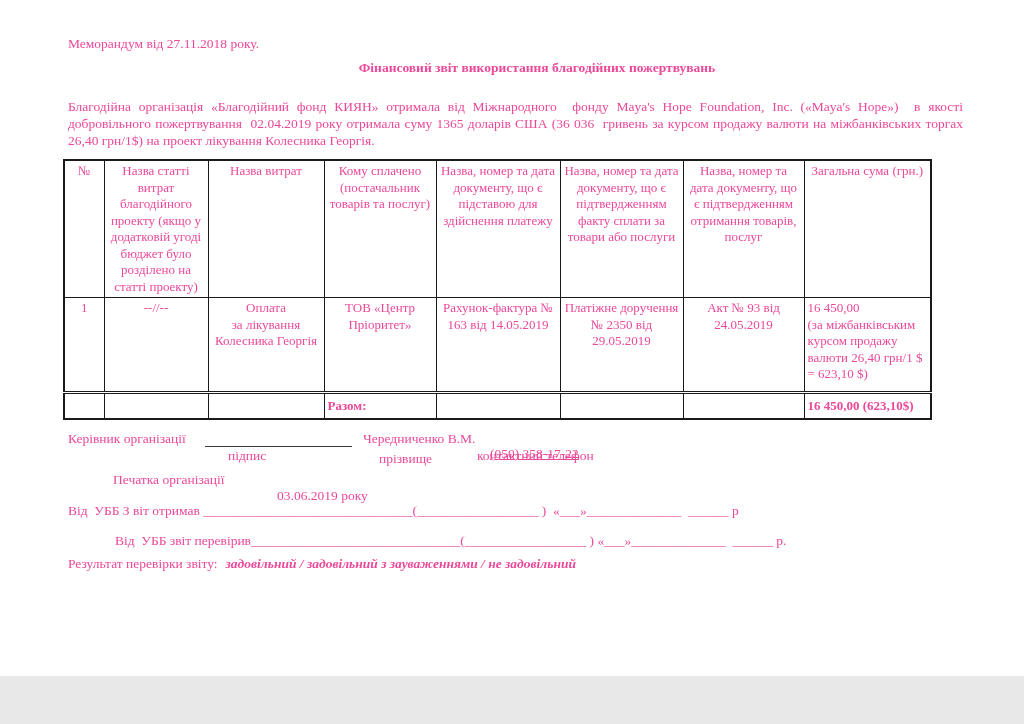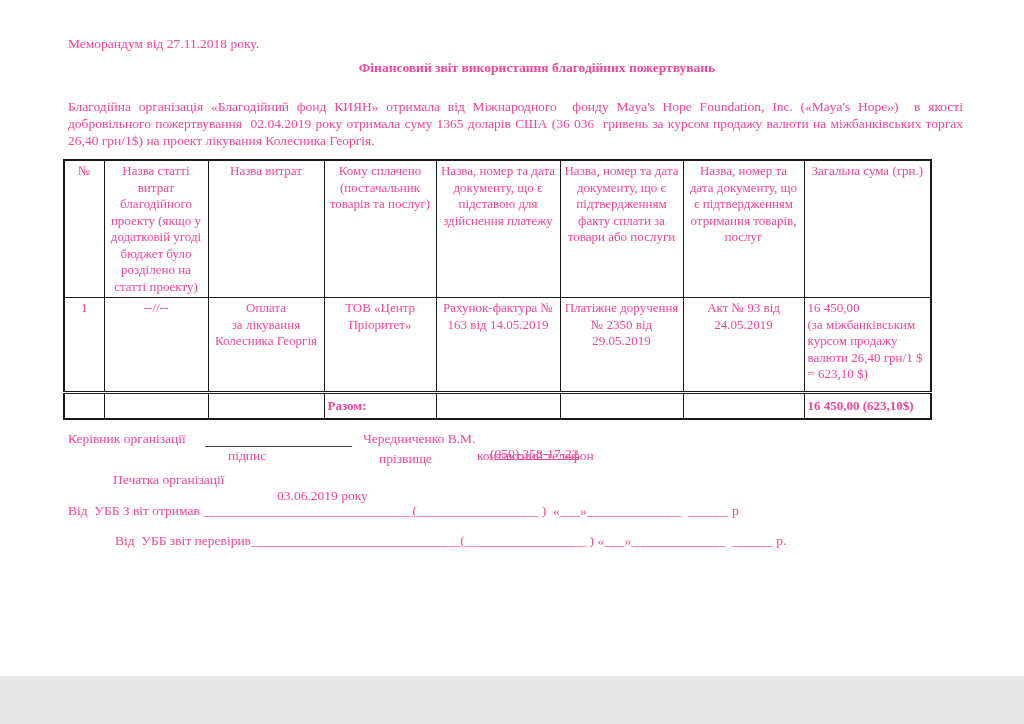--- a/index.html
+++ b/index.html
@@ -159,14 +159,17 @@
   <div class="abs cap-signature">підпис</div>
   <div class="abs cap-name">прізвище</div>
   <div class="abs cap-phone">контактний телефон</div>
 
   <div class="abs stamp">Печатка організації</div>
   <div class="abs rdate">03.06.2019 року</div>
 
   <div class="abs ubb1">Від  УББ З віт отримав _______________________________(__________________ )  «___»______________  ______ р</div>
   <div class="abs ubb2">Від  УББ звіт перевірив_______________________________(__________________ ) «___»______________  ______ р.</div>
 
+  <div class="abs result">
+    <span>Результат перевірки звіту:</span><span class="opts">задовільний / задовільний з зауваженнями / не задовільний</span>
+  </div>
 
 </div>
 
 </body></html>

